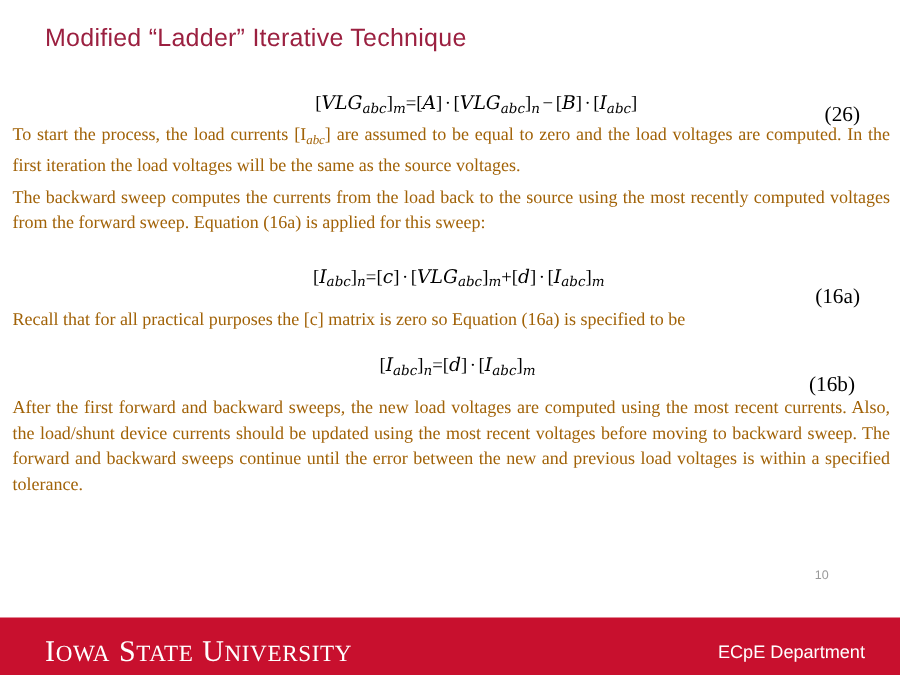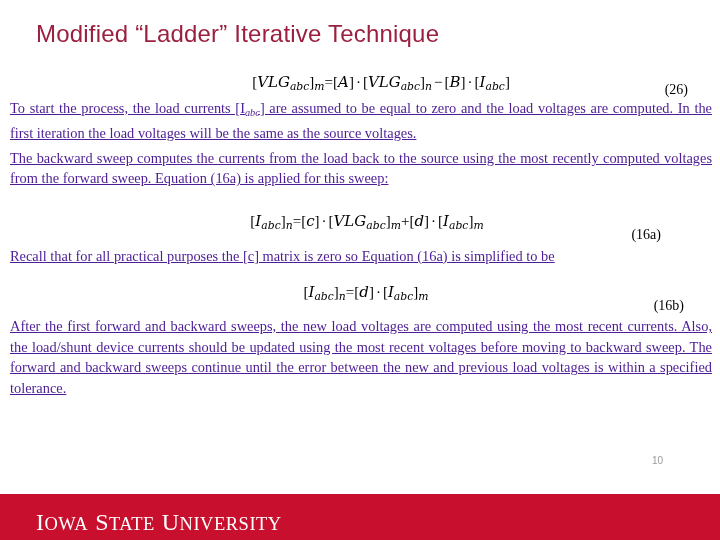--- a/index.html
+++ b/index.html
@@ -22,43 +22,42 @@
     background: #ffffff;
   }
 
   
   .title {
     position: absolute;
     left: 36px;
     top: 20px;
     width: 650px;
     font-family: "Liberation Sans", "DejaVu Sans", sans-serif;
-    font-size: 24px;
+    font-size: 20px;
     font-weight: 400;
     letter-spacing: 0.2px;
     color: #9B2040;
     white-space: nowrap;
   }
 
   
   .content {
     position: absolute;
     left: 10px;
     top: 68px;
     width: 702px;
   }
 
   p.para {
     margin: 0;
     font-size: 14.4px;
     line-height: 20.5px;
     text-align: justify;
     text-justify: inter-word;
-    color: #4c1d95;
-    text-decoration: underline;
+    color: #a16207;
   }
   p.para.nojust { text-align: left; }
 
   
   .eqrow {
     position: relative;
     display: block;
     width: 100%;
     margin: 0;
   }
@@ -76,31 +75,31 @@
   .eq sub {
     font-style: italic;
     font-size: 0.72em;
     vertical-align: -0.28em;
     font-family: "DejaVu Serif", "Liberation Serif", serif;
   }
   .eq .op { padding: 0 2px; }
   .eqnum {
     position: absolute;
     right: 8px;
-    font-size: 14px;
+    font-size: 17px;
     white-space: nowrap;
   }
 
   .eq-26-wrap  { height: 30px; }
   .eq-26       { padding-left: 40px; padding-top: 5px; }
   .eq-26-num   { top: 14px; right: 24px; }
 
   .eq-16a-wrap { height: 30px; margin-top: 20px; }
   .eq-16a      { padding-left: 12px; padding-top: 3px; }
-  .eq-16a-num  { top: 18px; right: 51px; }
+  .eq-16a-num  { top: 18px; right: 24px; }
 
   .eq-16b-wrap { height: 30px; margin-top: 14px; }
   .eq-16b      { padding-left: 10px; padding-top: 3px; }
   .eq-16b-num  { top: 18px; right: 28px; }
   .gap-b { height: 7px; }
   .gap-c { height: 6px; }
   .gap-d { height: 4px; }
 
   
   .page-number {
@@ -170,32 +169,33 @@
 
     <p class="para">The backward sweep computes the currents from the load back to the source using the most recently computed voltages from the forward sweep. Equation (16a) is applied for this sweep:</p>
 
     <div class="eqrow eq-16a-wrap">
       <span class="eq eq-16a"><span>[</span><span class="mathit">I</span><sub>abc</sub><span>]</span><sub>n</sub><span>=</span><span>[</span><span class="mathit">c</span><span>]</span><span class="op">·</span><span>[</span><span class="mathit">VLG</span><sub>abc</sub><span>]</span><sub>m</sub><span>+</span><span>[</span><span class="mathit">d</span><span>]</span><span class="op">·</span><span>[</span><span class="mathit">I</span><sub>abc</sub><span>]</span><sub>m</sub></span>
       <span class="eqnum eq-16a-num">(16a)</span>
     </div>
 
     <div class="gap-b"></div>
 
-    <p class="para nojust"><span>Recall that for all practical purposes the [</span><span class="mathit">c</span><span>] matrix is zero so Equation (16a) is simplified to be</span></p>
+    <p class="para nojust"><span>Recall that for all practical purposes the [</span><span class="mathit">c</span><span>] matrix is zero so Equation (16a) is specified to be</span></p>
 
     <div class="eqrow eq-16b-wrap">
       <span class="eq eq-16b"><span>[</span><span class="mathit">I</span><sub>abc</sub><span>]</span><sub>n</sub><span>=</span><span>[</span><span class="mathit">d</span><span>]</span><span class="op">·</span><span>[</span><span class="mathit">I</span><sub>abc</sub><span>]</span><sub>m</sub></span>
       <span class="eqnum eq-16b-num">(16b)</span>
     </div>
 
     <div class="gap-c"></div>
 
     <p class="para">After the first forward and backward sweeps, the new load voltages are computed using the most recent currents. Also, the load/shunt device currents should be updated using the most recent voltages before moving to backward sweep. The forward and backward sweeps continue until the error between the new and previous load voltages is within a specified tolerance.</p>
 
   </div>
 
   <div class="page-number">10</div>
 
   <div class="footer">
     <div class="isu-logo"><span class="cap">I</span><span class="sc">OWA</span><span class="spacer"></span><span class="cap">S</span><span class="sc">TATE</span><span class="spacer"></span><span class="cap">U</span><span class="sc">NIVERSITY</span></div>
+    <div class="dept">ECpE Department</div>
   </div>
 
 </div>
 
 </body></html>

